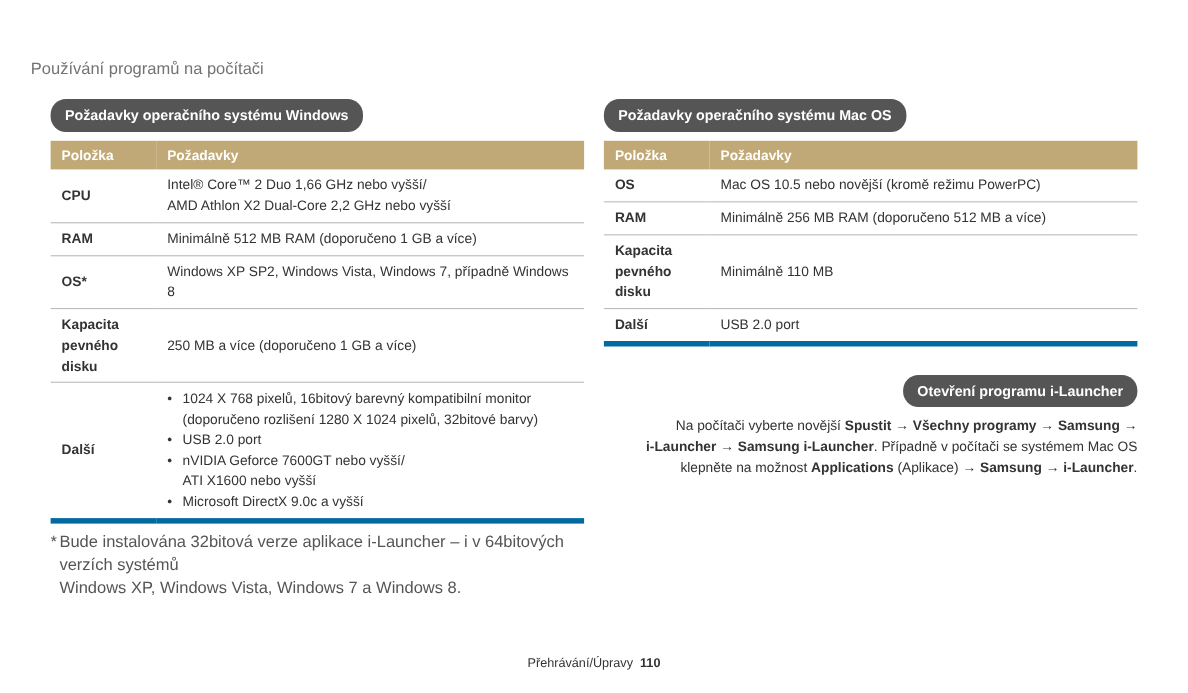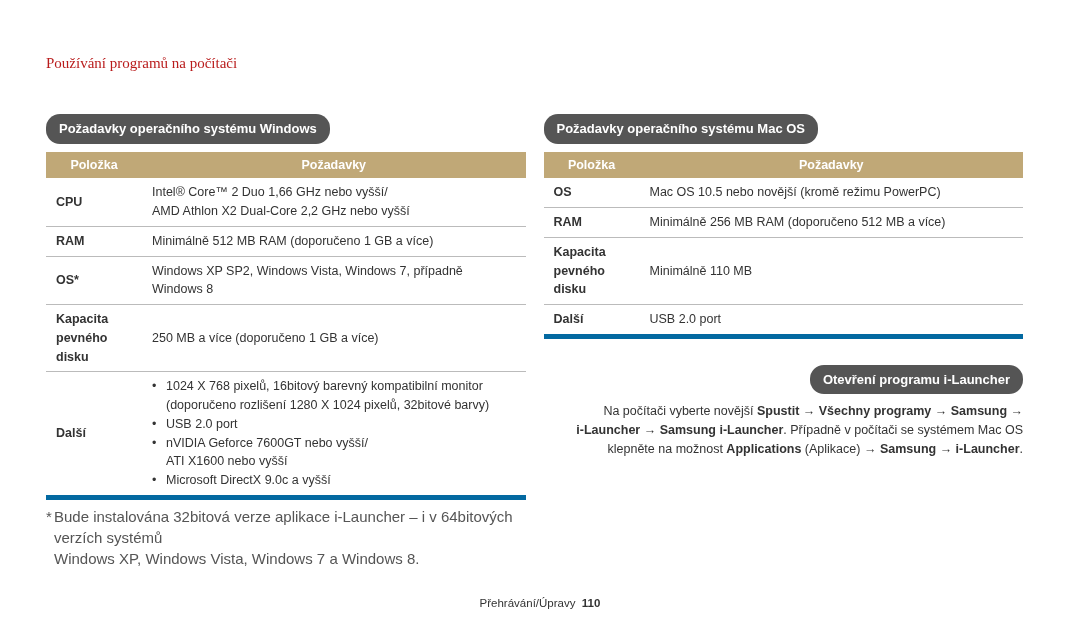--- a/index.html
+++ b/index.html
@@ -9,33 +9,31 @@
     color: #333;
     background: #fff;
     width: 1080px;
     height: 630px;
     position: relative;
     line-height: 1.5;
   }
   .page-header {
     position: absolute;
     top: 52px;
-    left: 46px;
-    color: #b91c1c;
+    left: 28px;
+    color: #737373;
     font-size: 15px;
-    font-family: Liberation Serif, serif;
   }
   .content {
     position: absolute;
     top: 90px;
     left: 46px;
-    right: 57px;
+    right: 46px;
     display: flex;
     gap: 18px;
-    margin-top: 24px;
   }
   .col {
     flex: 1;
     min-width: 0;
   }
   .section-badge {
     display: inline-block;
     background: #555;
     color: #fff;
     font-weight: bold;
@@ -46,21 +44,21 @@
   }
   table {
     width: 100%;
     border-collapse: collapse;
     font-size: 12.5px;
   }
   thead th {
     background: #C0A877;
     color: #fff;
     font-weight: bold;
-    text-align: center;
+    text-align: left;
     padding: 4px 10px;
   }
   tbody td {
     border-bottom: 1px solid #bbb;
     padding: 5px 10px;
     vertical-align: middle;
   }
   tbody tr:last-child td {
     border-bottom: 5px solid #0369a1;
   }

